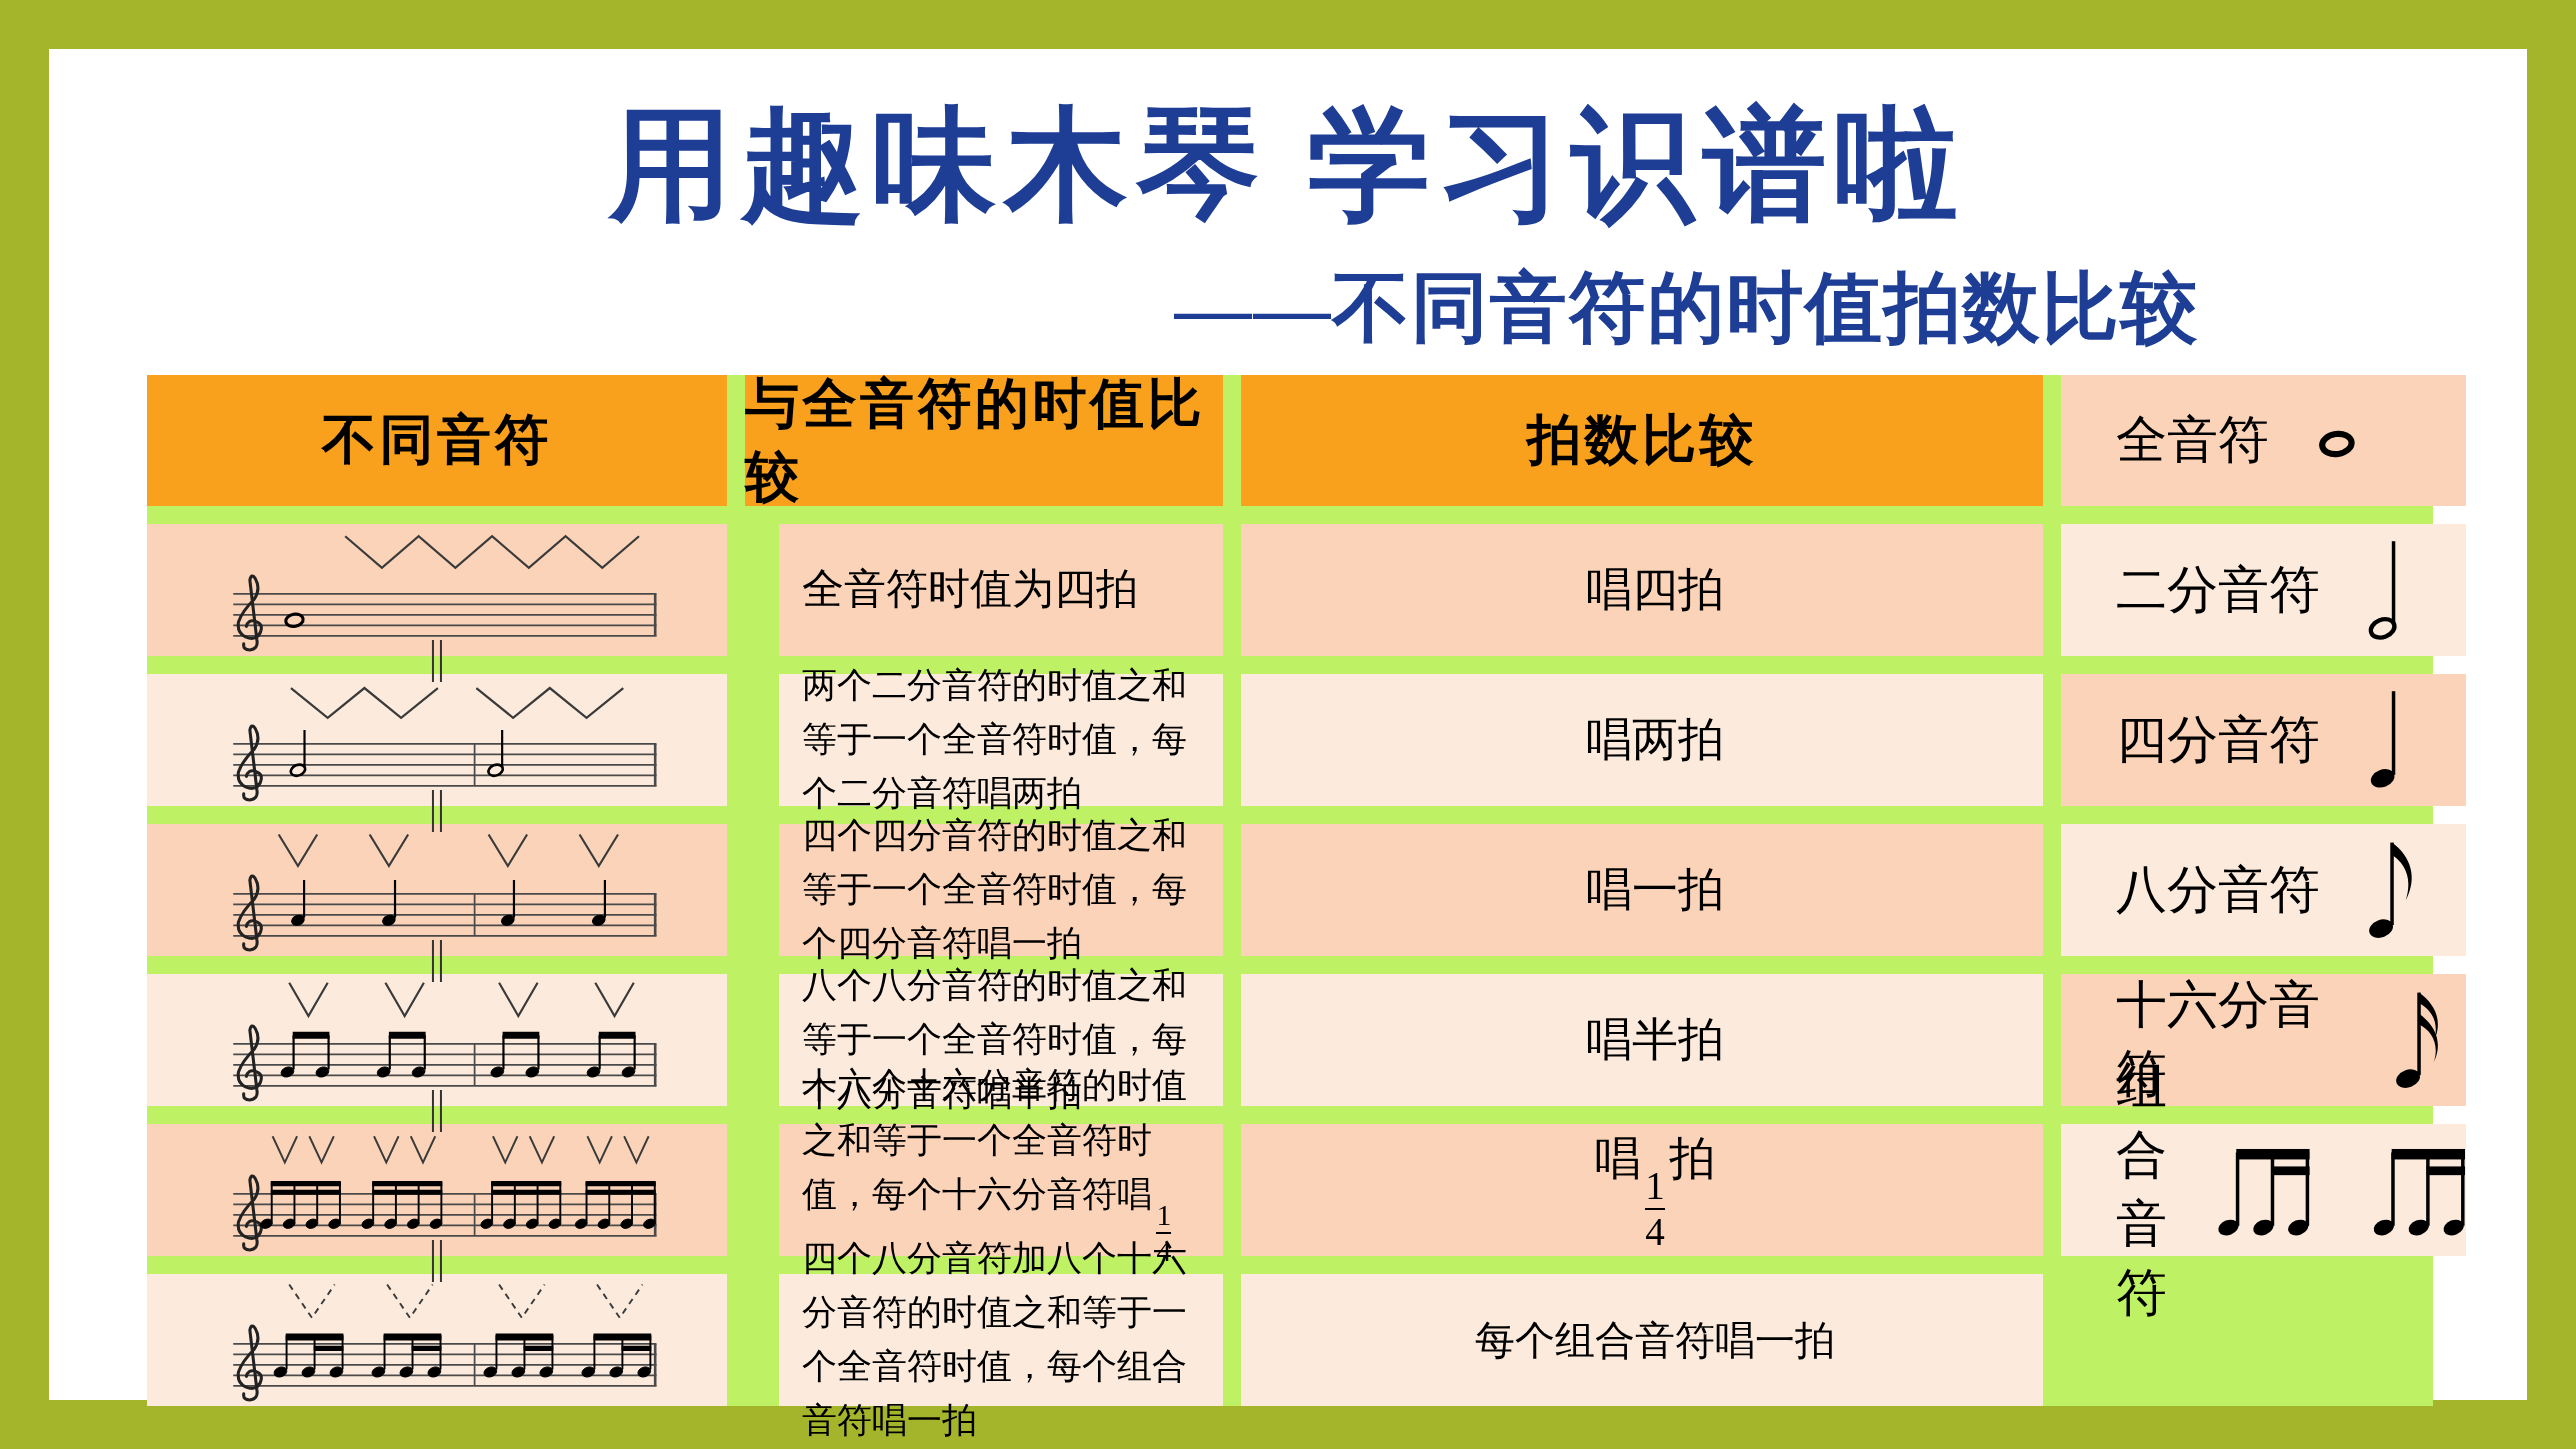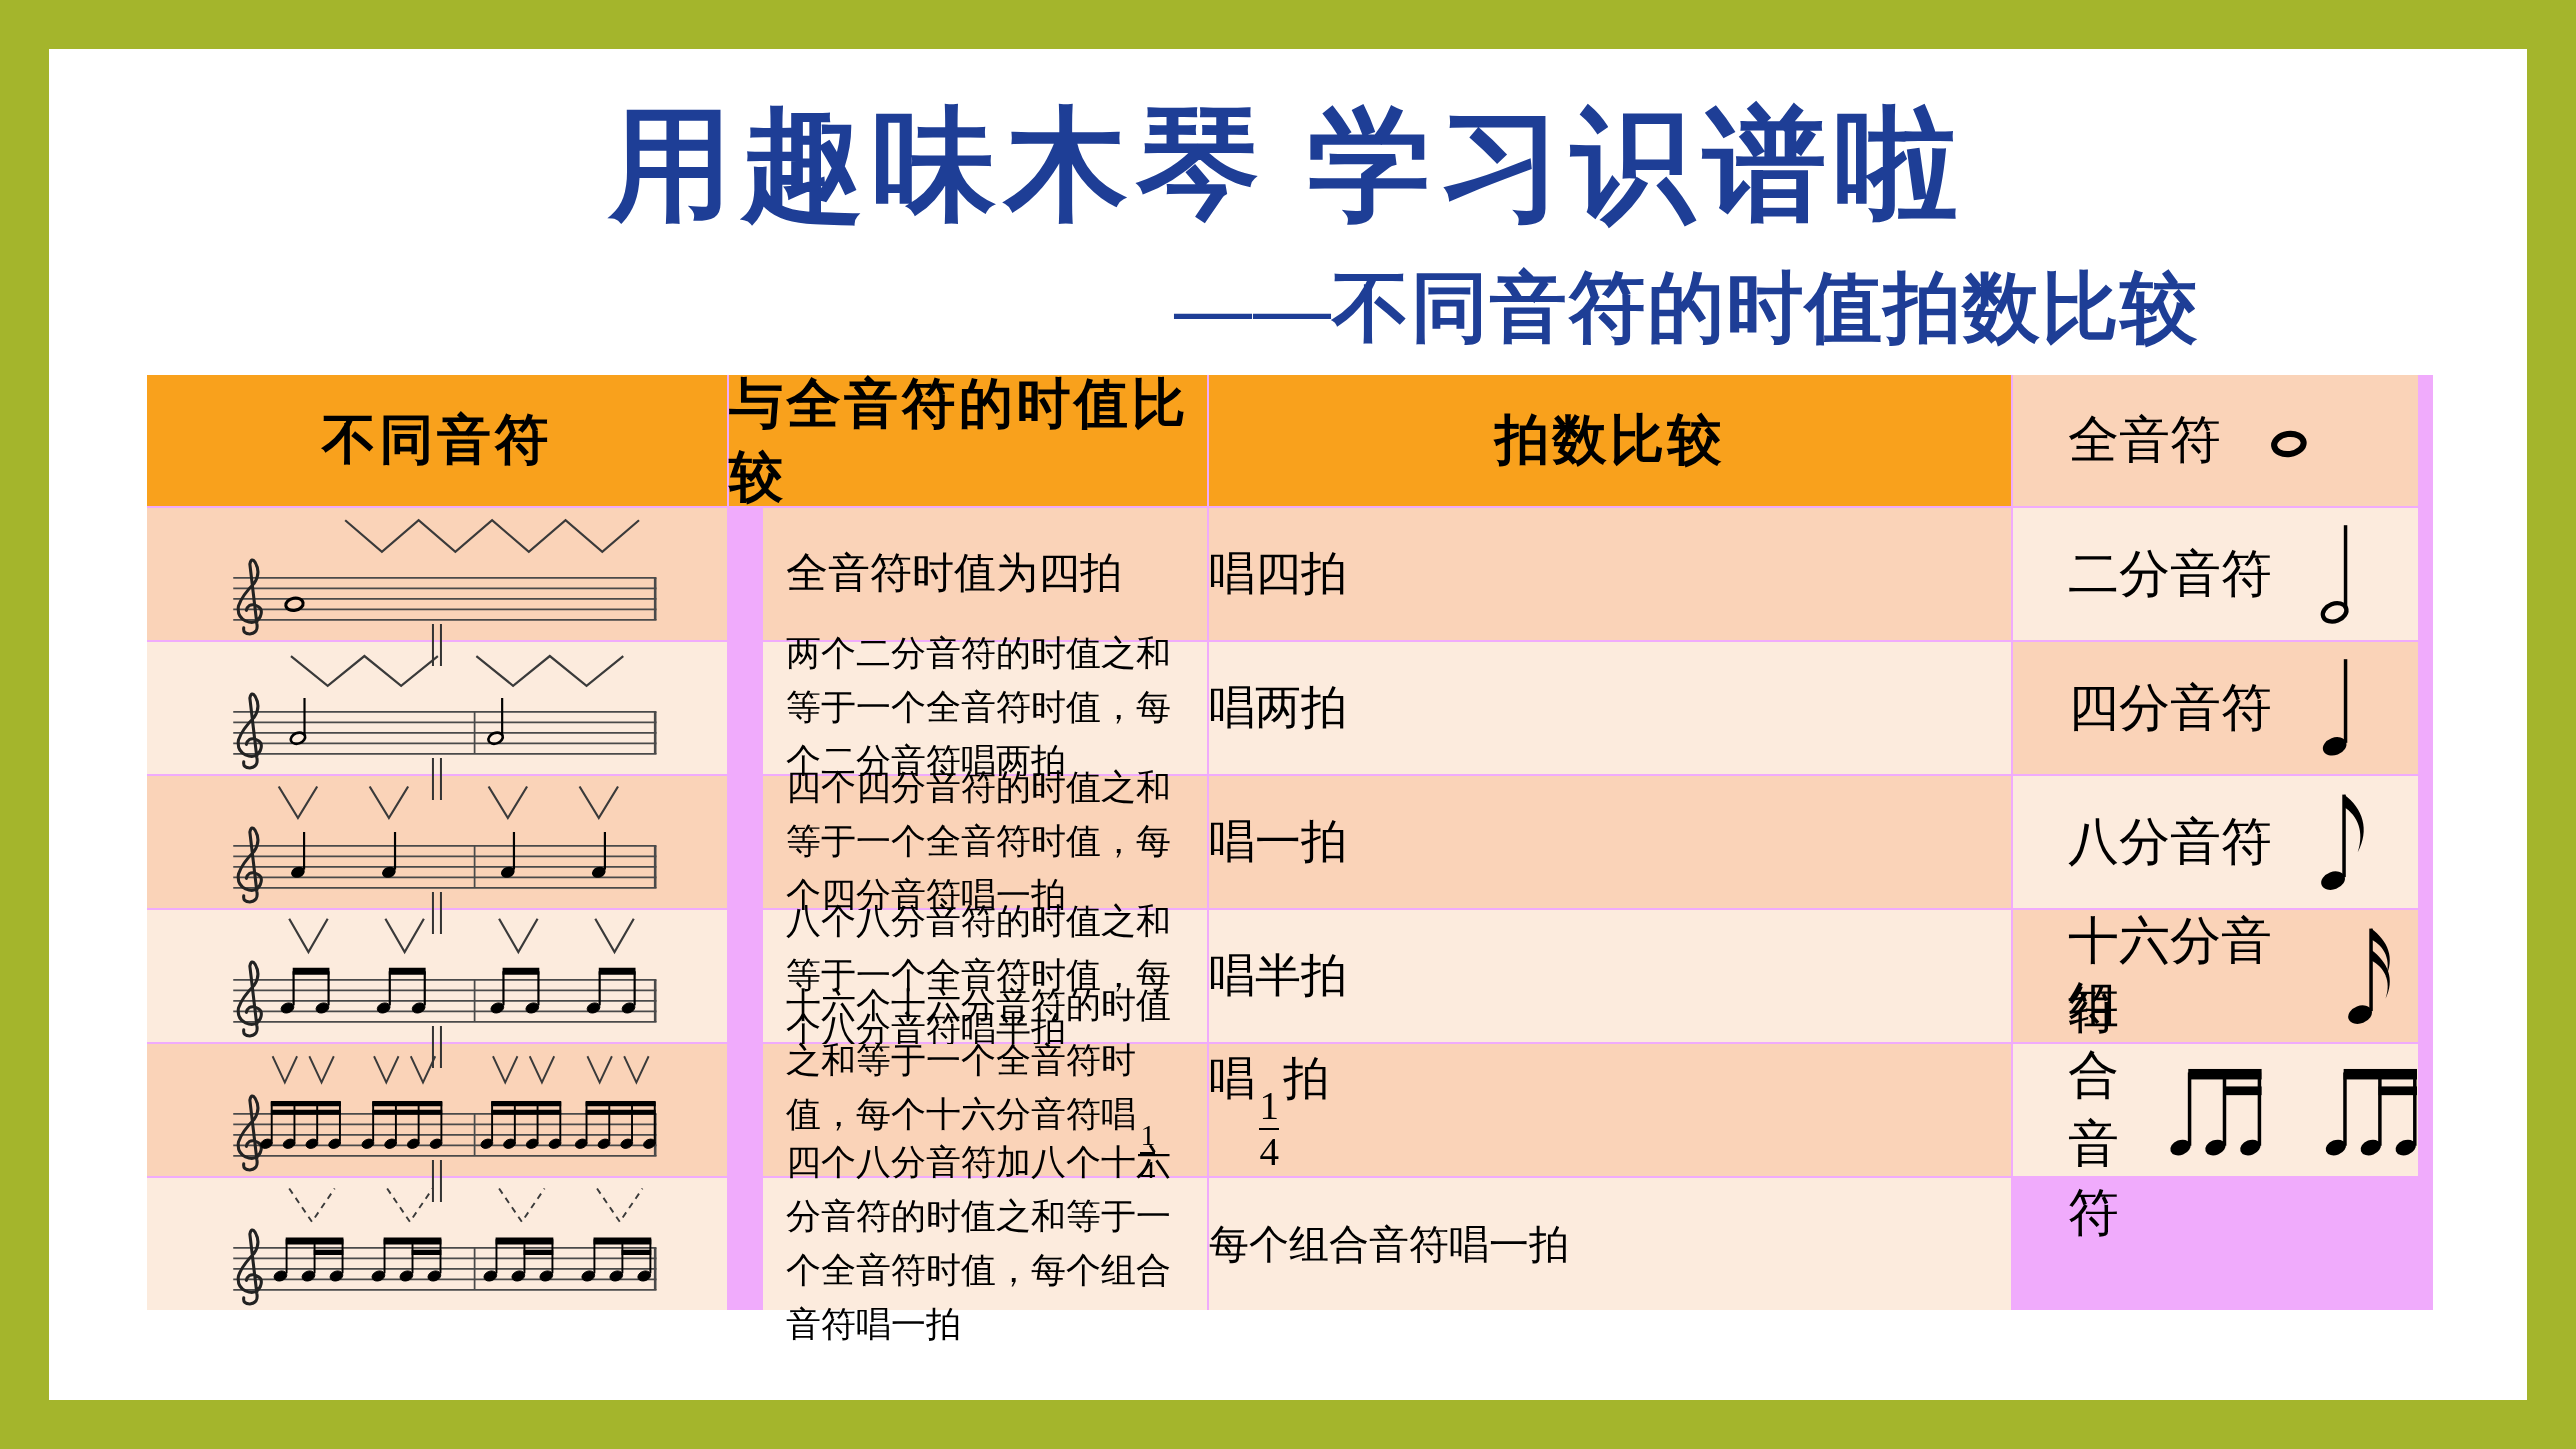--- a/index.html
+++ b/index.html
@@ -18,35 +18,35 @@
   .subtitle{
     position:absolute;top:208px;right:328px;
     font-size:77px;font-weight:bold;color:#1e3e96;letter-spacing:1.8px;
   }
   .table{
     position:absolute;left:98px;top:326px;width:2286px;
     display:grid;
     grid-template-columns:580px 478px 802px 405px;
     grid-auto-rows:132px;
     grid-template-rows:131px;
-    gap:2px;
-    background:#f0abfc;
+    gap:18px;
+    background:#bef264;
   }
   .cell{display:flex;align-items:center;box-sizing:border-box;color:#000;}
   .th{
     background:#f9a11c;justify-content:center;
     font-size:54px;font-weight:bold;letter-spacing:3.5px;
   }
   .dark{background:#fad3b8;}
   .light{background:#fcebdd;}
   .c1{padding-left:55px;gap:40px;font-size:51px;}
   .c2{justify-content:center;position:relative;}
   .c3{padding:16px 23px;font-size:35px;line-height:1.55;margin-left:34px;}
   .c3.single{font-size:42px;}
-  .c4{font-size:40px;}
+  .c4{padding-left:26px;font-size:40px;justify-content:center;}
   .c4.big{font-size:46px;}
   .noteicon{flex:0 0 auto;}
   .eq{
     position:absolute;left:50%;bottom:-26px;transform:translateX(-50%);
     height:42px;width:6.1px;
     border-left:2.6px solid #333;border-right:2.6px solid #333;
     z-index:6;
   }
   .frac{display:inline-flex;flex-direction:column;align-items:center;vertical-align:-0.55em;line-height:1;margin:0 4.4px;}
   .frac .fnum,.frac .fden{font-size:0.85em;line-height:1.02;}

